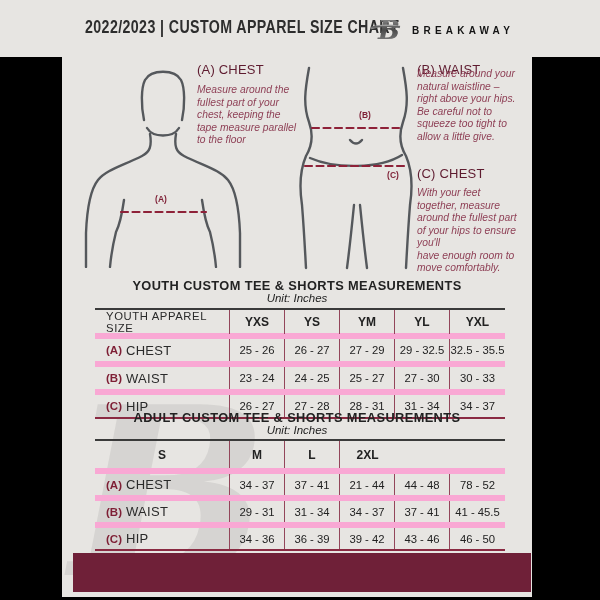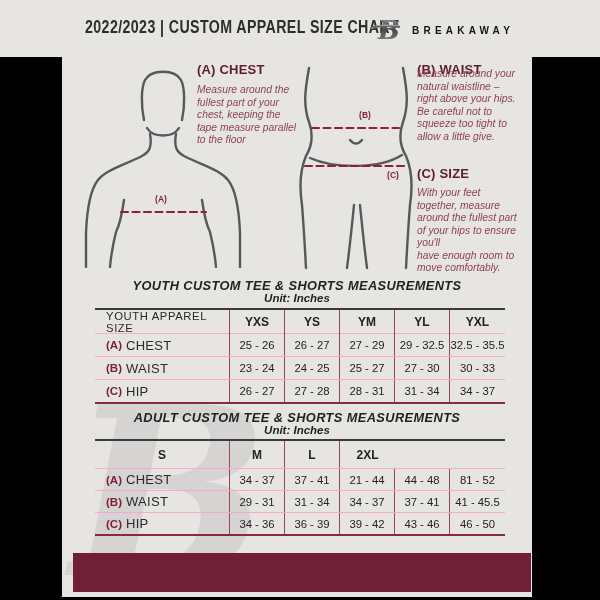--- a/index.html
+++ b/index.html
@@ -21,39 +21,39 @@
     position:absolute;left:70px;top:398px;z-index:1;font-family:"DejaVu Serif","Liberation Serif",serif;
     font-size:235px;font-weight:bold;font-style:italic;line-height:0.8;color:rgba(110,110,110,0.14);
   }
   .fig{position:absolute;z-index:2;}
   .fig path,.fig line{fill:none;stroke:#55585c;stroke-width:2.4;stroke-linecap:round;}
   .fig .dash{stroke:#8e2138;stroke-width:2.2;stroke-dasharray:7 4.5;}
   .diagram-label{
     position:absolute;z-index:3;width:30px;text-align:center;font-size:8.5px;font-weight:bold;color:#7e1f35;
   }
   .instr-heading{
-    position:absolute;z-index:3;font-size:13px;font-weight:bold;color:#5e1b2f;letter-spacing:0.2px;
+    position:absolute;z-index:3;font-size:13px;font-weight:normal;color:#5e1b2f;letter-spacing:0.2px;
   }
   .instr-body{
     position:absolute;z-index:3;font-size:10.3px;font-style:italic;color:#8e3f55;
     line-height:1.22;white-space:pre-line;
   }
   .tbl-title{
     position:absolute;left:62px;width:470px;text-align:center;z-index:2;
-    font-size:12.8px;font-weight:bold;color:#222;letter-spacing:0.4px;font-style:italic;
+    font-size:12.8px;font-weight:bold;color:#222;letter-spacing:0.4px;
   }
   .tbl-unit{
     position:absolute;left:62px;width:470px;text-align:center;z-index:2;
-    font-size:11.5px;font-style:italic;color:#222;font-weight:bold;
+    font-size:11.5px;font-style:italic;color:#222;
   }
   .sizetable{
     position:absolute;left:95px;width:410px;z-index:2;
     border-top:2px solid #3a3a3a;border-bottom:2px solid #8a2a42;
   }
-  .trow{display:grid;grid-template-columns:135px 55px 55px 55px 55px 55px;border-bottom:1px solid #f9a8d4;}
+  .trow{display:grid;grid-template-columns:135px 55px 55px 55px 55px 55px;border-bottom:6px solid #f9a8d4;}
   .trow:last-child{border-bottom:none;}
   .tcell{
     display:flex;align-items:center;justify-content:center;border-right:1px solid #93455a;
     font-size:11.3px;color:#222;
   }
   .tcell:last-child{border-right:none;}
   .tcell.first{justify-content:flex-start;padding-left:11px;}
   .trow.head .tcell{font-weight:bold;font-size:12px;}
   .trow.head .tcell.first{font-weight:normal;font-size:11.3px;letter-spacing:0.6px;color:#2a2a2a;}
   .row-prefix{color:#7e1f35;font-weight:bold;margin-right:4px;font-size:11.5px;}
@@ -123,21 +123,21 @@
 to the floor</div>
 
   <div class="instr-heading" style="left:417px;top:62px">(B) WAIST</div>
   <div class="instr-body" style="left:417px;top:68px;width:106px">Measure around your
 natural waistline –
 right above your hips.
 Be careful not to
 squeeze too tight to
 allow a little give.</div>
 
-  <div class="instr-heading" style="left:417px;top:166px">(C) SIZE</div>
+  <div class="instr-heading" style="left:417px;top:166px">(C) CHEST</div>
   <div class="instr-body" style="left:417px;top:187px;width:110px">With your feet
 together, measure
 around the fullest part
 of your hips to ensure
 you'll
 have enough room to
 move comfortably.</div>
 
   <div class="tbl-title" style="top:278px">YOUTH CUSTOM TEE &amp; SHORTS MEASUREMENTS</div>
   <div class="tbl-unit" style="top:292px">Unit: Inches</div>
@@ -196,21 +196,21 @@
       </div>
       <div class="trow">
         <div class="tcell first">
           <span class="row-prefix">(A)</span>
           <span class="row-label">CHEST</span>
         </div>
         <div class="tcell">34 - 37</div>
         <div class="tcell">37 - 41</div>
         <div class="tcell">21 - 44</div>
         <div class="tcell">44 - 48</div>
-        <div class="tcell">81 - 52</div>
+        <div class="tcell">78 - 52</div>
       </div>
       <div class="trow">
         <div class="tcell first">
           <span class="row-prefix">(B)</span>
           <span class="row-label">WAIST</span>
         </div>
         <div class="tcell">29 - 31</div>
         <div class="tcell">31 - 34</div>
         <div class="tcell">34 - 37</div>
         <div class="tcell">37 - 41</div>

